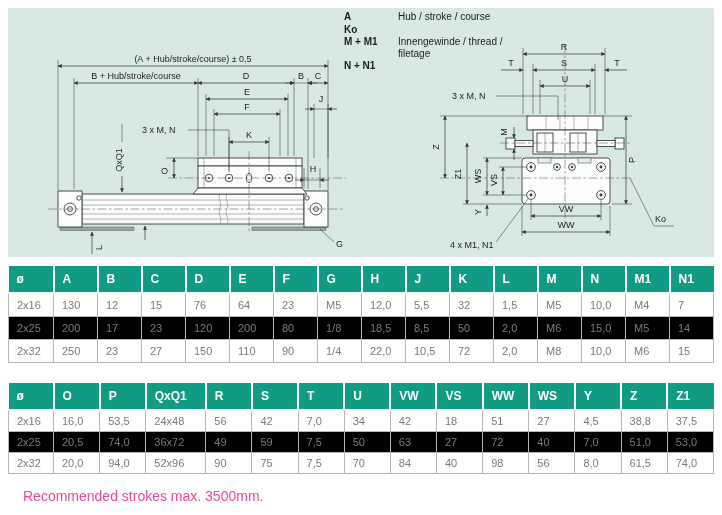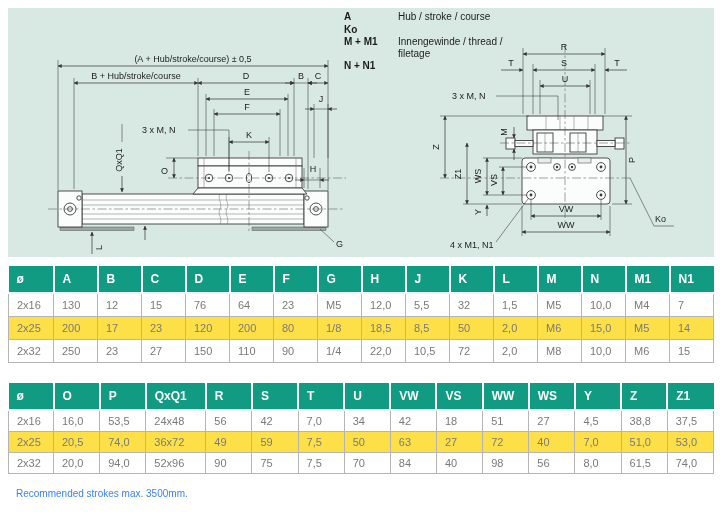--- a/index.html
+++ b/index.html
@@ -15,22 +15,22 @@
   table{border-collapse:collapse;table-layout:fixed;width:706px;position:absolute;left:8px;}
   #table1{top:266px;}
   #table2{top:383px;}
   th{background:#119b83;color:#fff;text-align:left;font-weight:bold;font-size:12px;
      padding:6px 2px 6px 8px;border-right:2px solid #fff;border-bottom:2px solid #f2f6f5;
      overflow:hidden;white-space:nowrap;}
   th:last-child{border-right:none;}
   td{border:1px solid #b5b5b5;background:#fff;color:#7a7a7a;font-size:11px;
      padding:5px 2px 5px 8px;overflow:hidden;white-space:nowrap;}
   #table2 td{padding:4px 2px 4px 8px;}
-  tbody tr:nth-child(2) td{background:#fde047;}
-  .footer-note{position:absolute;left:16px;top:488px;font-size:10px;color:#3b82f6;}
+  tbody tr:nth-child(2) td{background:#000000;}
+  .footer-note{position:absolute;left:23px;top:488px;font-size:14px;color:#ec4899;}
   
   .part{fill:#fbfdfc;stroke:#3b3b3b;stroke-width:0.9;}
   .pline{stroke:#6b6b6b;stroke-width:0.5;fill:none;}
   .dim{stroke:#333;stroke-width:0.7;fill:none;}
   .ext{stroke:#333;stroke-width:0.55;fill:none;}
   .cl{stroke:#555;stroke-width:0.55;fill:none;stroke-dasharray:9 2.5 2.5 2.5;}
   .dot{fill:#3b3b3b;stroke:none;}
   text.dl{font-family:"Liberation Sans",sans-serif;font-size:9px;fill:#1c1c1c;}
 </style>
 </head>

